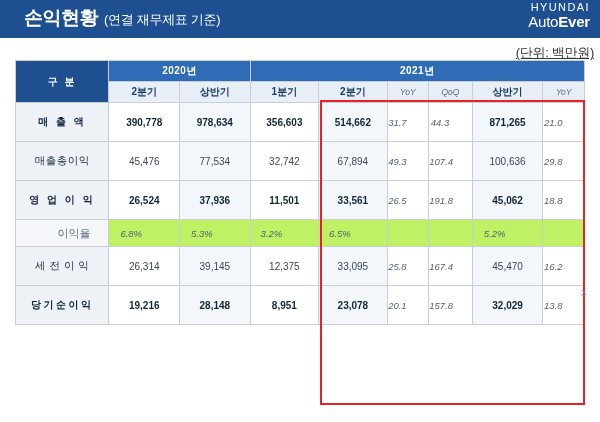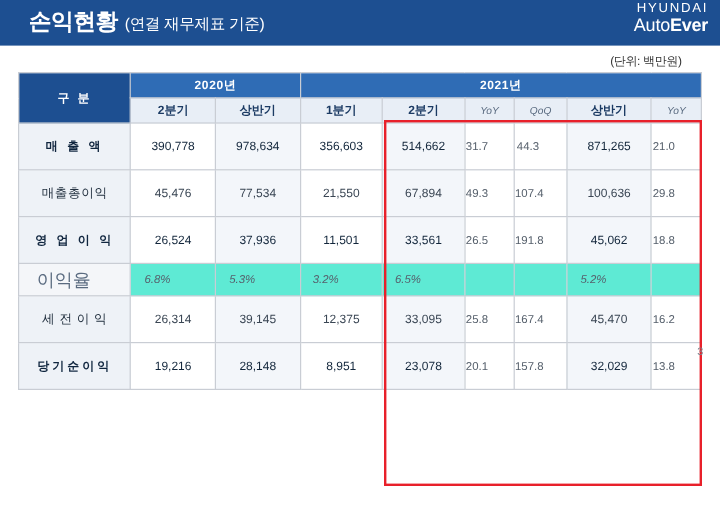--- a/index.html
+++ b/index.html
@@ -66,25 +66,26 @@
   .logo-bottom {
     font-size: 15px;
     font-weight: bold;
     letter-spacing: -0.2px;
     margin-left: 21px;
   }
   .logo-bottom .light { font-weight: normal; }
   
   .unit-note {
     position: absolute;
-    right: 32px;
+    right: 6px;
     top: 44px;
-    font-size: 10px;
+    font-size: 13px;
     color: #333333;
     letter-spacing: -0.3px;
+    text-decoration: underline;
   }
   
   table.fin {
     position: absolute;
     left: 15px;
     top: 60px;
     width: 570px;
     border-collapse: collapse;
     table-layout: fixed;
   }
@@ -136,51 +137,52 @@
     text-align: center;
   }
   .rowlabel.normal {
     font-weight: normal;
     letter-spacing: 0.5px;
     font-size: 10.5px;
     color: #22303f;
   }
   .rowlabel.indent {
     background: #f4f6f9;
-    font-size: 15px;
+    font-size: 11px;
     font-weight: normal;
     letter-spacing: 0;
     color: #5a6b80;
-    text-align: center;
+    text-align: right;
     padding-right: 18px;
   }
   td.num {
     text-align: right;
     padding-right: 10px;
     font-size: 11.5px;
-    font-weight: normal;
+    font-weight: bold;
     color: #12263b;
     background: #ffffff;
   }
   td.num.light {
     font-weight: normal;
     color: #3a4654;
   }
   td.num.rate {
+    font-style: italic;
     font-weight: normal;
     font-size: 9.5px;
     color: #56606c;
     padding-right: 21px;
   }
   td.num.ratio {
     font-style: italic;
     font-size: 9.5px;
     font-weight: normal;
     color: #56606c;
-    background: #5eead4;
+    background: #bef264;
     padding-right: 26px;
   }
   td.shade {
     background: #f3f6fa;
   }
   tr.r1 td { height: 38px; }
   tr.r2 td { height: 38px; }
   tr.r3 td { height: 38px; }
   tr.r4 td { height: 26px; }
   tr.r5 td { height: 38px; }
@@ -262,21 +264,21 @@
         <td class="num rate">31.7</td>
         <td class="num rate">44.3</td>
         <td class="num shade">871,265</td>
         <td class="num rate">21.0</td>
       </tr>
 
       <tr class="r2">
         <td class="rowlabel normal">매출총이익</td>
         <td class="num light">45,476</td>
         <td class="num light shade">77,534</td>
-        <td class="num light">21,550</td>
+        <td class="num light">32,742</td>
         <td class="num light shade">67,894</td>
         <td class="num rate">49.3</td>
         <td class="num rate">107.4</td>
         <td class="num light shade">100,636</td>
         <td class="num rate">29.8</td>
       </tr>
 
       <tr class="r3">
         <td class="rowlabel">영 업 이 익</td>
         <td class="num">26,524</td>

